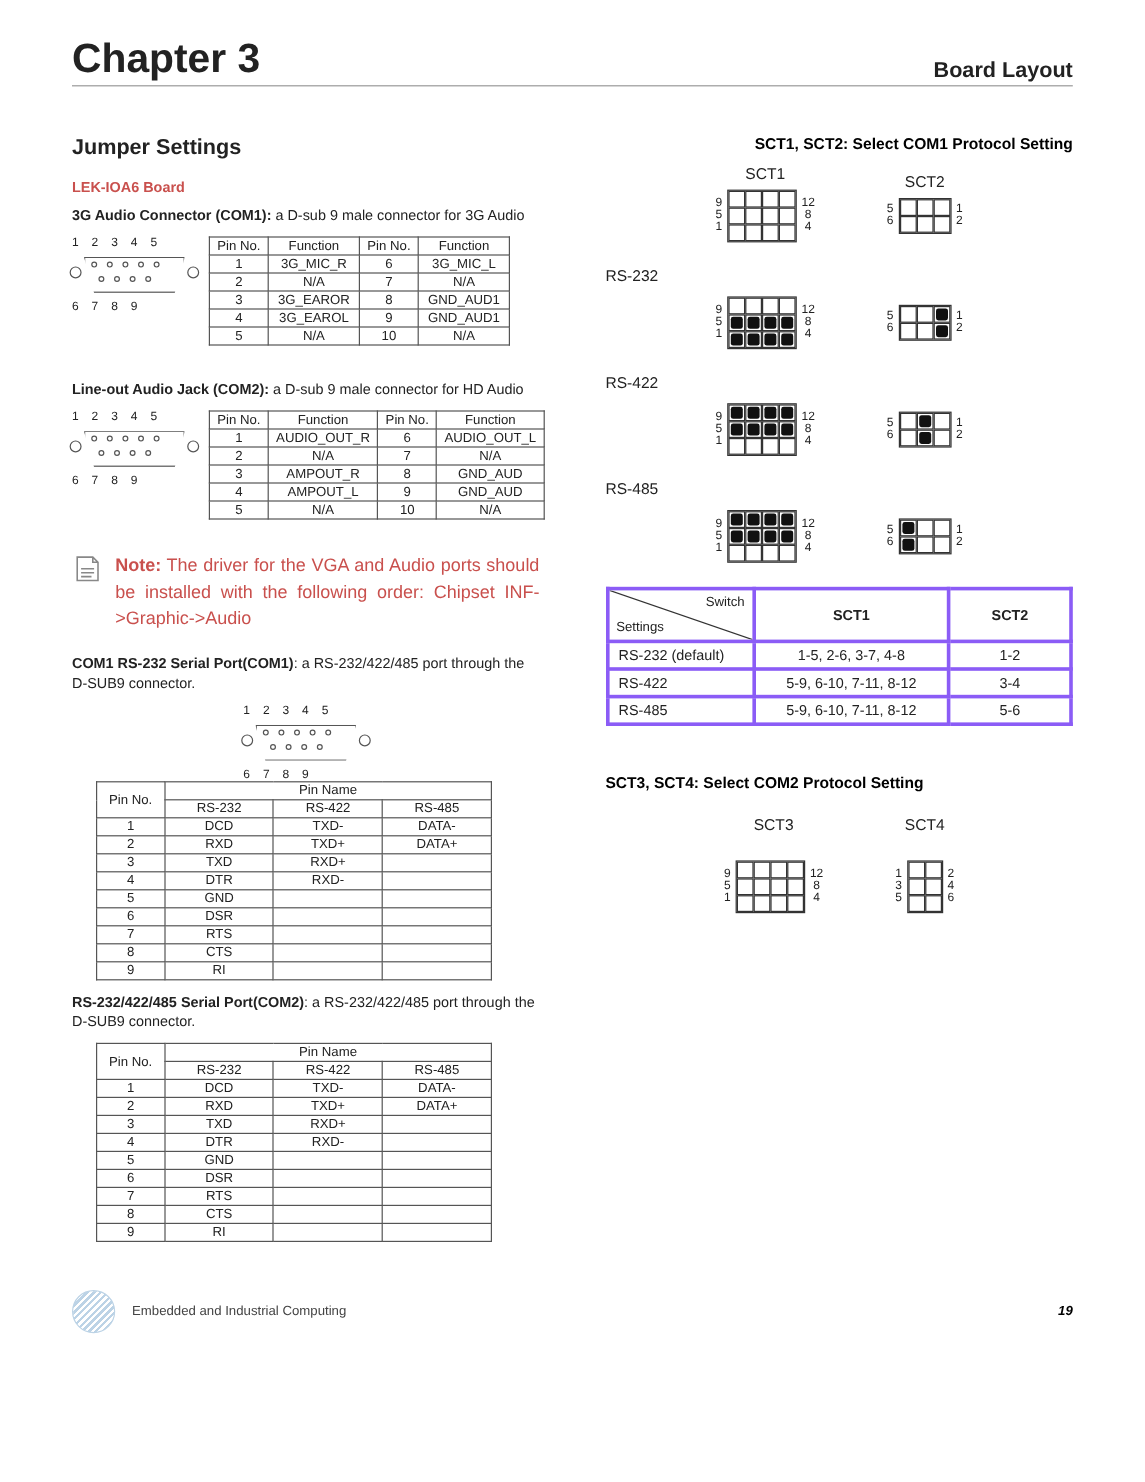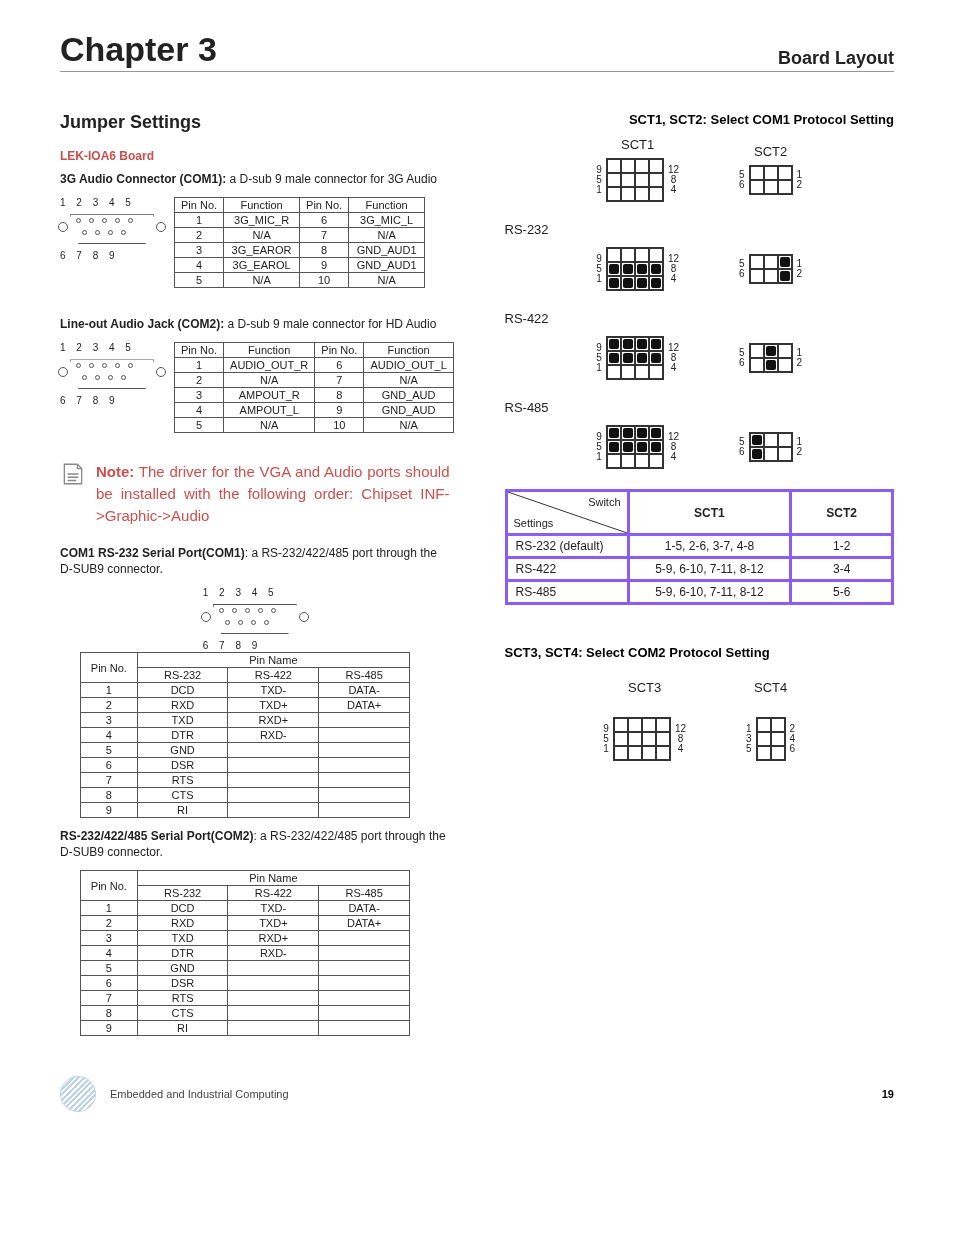--- a/index.html
+++ b/index.html
@@ -95,21 +95,21 @@
   }
   .switch-protocol-table .diag {
     position:relative; text-align:left; padding:0;
     width:120px; height:44px;
   }
   .diag svg { position:absolute; inset:0; width:100%; height:100%; }
   .diag .lab-top { position:absolute; top:4px; right:6px; font-size:11px;}
   .diag .lab-bot { position:absolute; bottom:4px; left:6px; font-size:11px;}
 
   .footer { display:flex; align-items:center; gap:14px; margin-top:30px; font-size:11px; color:#444;}
-  .footer .pagenum { margin-left:auto; font-weight:700; color:#000;}
+  .footer .pagenum { margin-left:auto; font-weight:700; color:#000;font-style:italic;}
   .globe {
     width:36px; height:36px; border-radius:50%;
     background: repeating-linear-gradient(135deg,#bcd3e6 0 2px,#fff 2px 4px);
     border:1px solid #bcd3e6;
   }
 </style>
 </head>
 <body>
 
 <div class="page-header">

